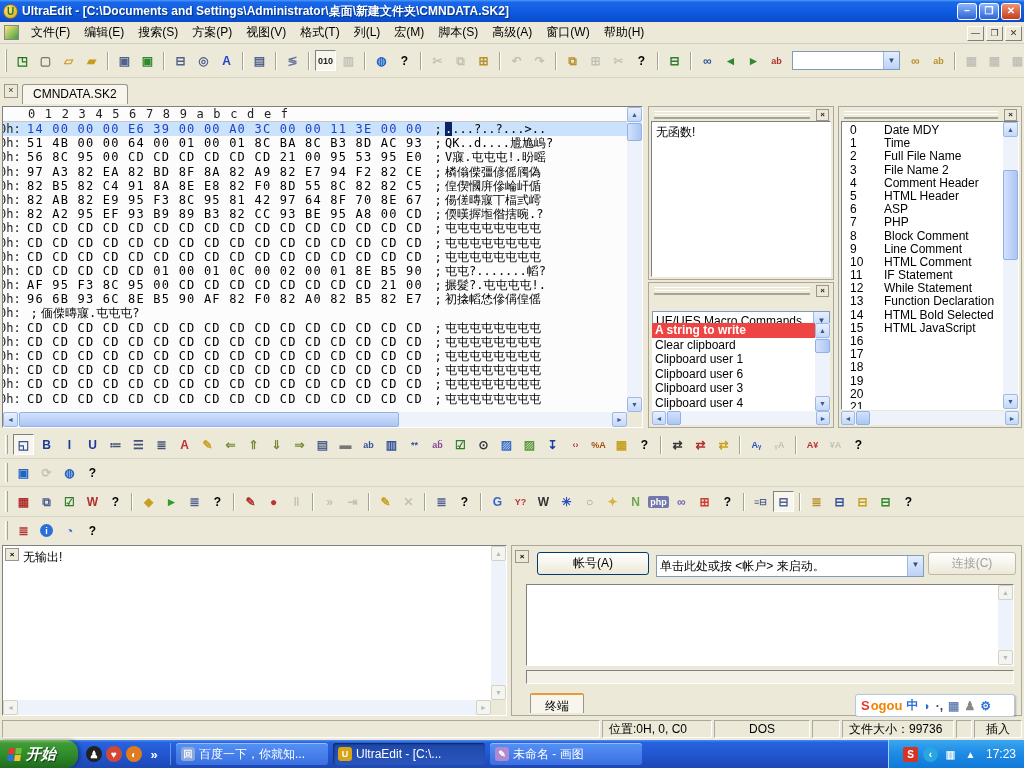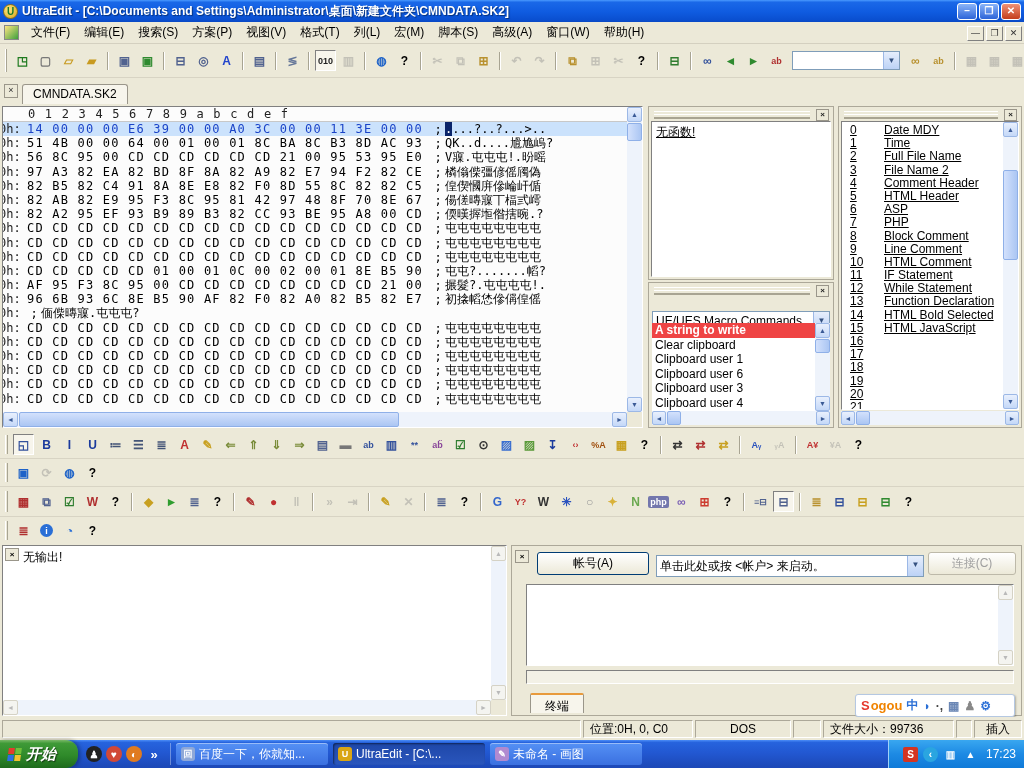--- a/index.html
+++ b/index.html
@@ -76,21 +76,21 @@
 
   
   .sidepanel{position:absolute;background:#ece9d8;border:1px solid #aca899;padding:1px;}
   .pgrip{height:12px;position:relative;margin:1px 2px;}
   .pgrip .lines{position:absolute;left:2px;right:20px;top:2px;height:7px;
     border-top:1px solid #fff;border-bottom:1px solid #a8a492;}
   .pgrip .lines:after{content:"";position:absolute;left:0;right:0;top:2px;height:3px;border-top:1px solid #fff;border-bottom:1px solid #a8a492;}
   .pclose{position:absolute;right:1px;top:0;width:13px;height:12px;border:1px solid #9a968a;background:#ece9d8;
     font-size:8px;line-height:10px;text-align:center;font-weight:bold;color:#222;}
   .pbody{position:absolute;left:2px;right:2px;bottom:2px;background:#fff;border:1px solid #808080;
-    border-right-color:#fff;border-bottom-color:#fff;overflow:hidden;text-decoration:underline;}
+    border-right-color:#fff;border-bottom-color:#fff;overflow:hidden;}
   .funcbody{padding:2px 4px;}
   .combo{height:20px;background:#fff;border:1px solid #7f9db9;display:flex;margin:2px 2px 2px 2px;font-size:12px;}
   .combo .ctext{flex:1;padding:2px 3px;white-space:nowrap;overflow:hidden;}
   .combo .carr{width:16px;background:linear-gradient(180deg,#e6eefc,#bcd2f6);border-left:1px solid #9cb8e6;color:#33507f;font-size:8px;text-align:center;line-height:18px;}
   .listbox{position:relative;background:#fff;overflow:hidden;}
   .li{height:14.5px;line-height:14.5px;padding:0 3px;white-space:nowrap;}
   .li.selected{background:#ef4444;color:#fff;font-weight:bold;}
   .tpl-row{display:flex;height:13.2px;line-height:13.2px;white-space:nowrap;}
   .tpl-row .num{width:42px;padding-left:8px;flex:none;}
   .tpl-row .lbl{flex:1;}
@@ -317,21 +317,21 @@
           <span class="asc">橉傟偨彊偐傜斶偽</span>
         </div>
         <div class="hexrow">
           <span class="addr"><span>0h:</span></span>
           <span class="bytes">82 B5 82 C4 91 8A 8E E8 82 F0 8D 55 8C 82 82 C5</span>
           <span class="semi">;</span>
           <span class="asc">偟偰慖庰傪崘屽偱</span>
         </div>
         <div class="hexrow">
           <span class="addr"><span>0h:</span></span>
-          <span class="bytes">82 AB 82 E9 95 F3 8C 95 81 42 97 48 8F 70 8E 67</span>
+          <span class="bytes">82 AB 82 E9 95 F3 8C 95 81 42 97 64 8F 70 8E 67</span>
           <span class="semi">;</span>
           <span class="asc">偒傞暷寱丅楅弎嶀</span>
         </div>
         <div class="hexrow">
           <span class="addr"><span>0h:</span></span>
           <span class="bytes">82 A2 95 EF 93 B9 89 B3 82 CC 93 BE 95 A8 00 CD</span>
           <span class="semi">;</span>
           <span class="asc">偄暵搱堩偺搳晼.?</span>
         </div>
         <div class="hexrow">
@@ -892,21 +892,21 @@
       <span class="it" style="color: rgb(136, 136, 136);">♟</span>
       <span class="it" style="color: rgb(42, 111, 214);">⚙</span>
     </span>
 </div>
 
 <div class="statusbar" id="statusbar">
     <div class="stcell" style="flex: 1 1 0%; text-align: right;"></div>
     <div class="stcell" style="width: 110px; text-align: left;">位置:0H, 0, C0</div>
     <div class="stcell" style="width: 96px; text-align: center;">DOS</div>
     <div class="stcell" style="width: 28px; text-align: left;"></div>
-    <div class="stcell" style="width: 131px; text-align: left;">文件大小：99736</div>
+    <div class="stcell" style="width: 112px; text-align: left;">文件大小：99736</div>
     <div class="stcell" style="width: 16px; text-align: left;"></div>
     <div class="stcell" style="width: 48px; text-align: center;">插入</div>
   </div>
 
 <div class="taskbar">
   <div class="startbtn">
     <span class="winflag">
       <i style="background:#e33b2e;"></i>
         <i style="background:#6fbf3a;"></i>
         <i style="background:#2e6fe3;"></i>

